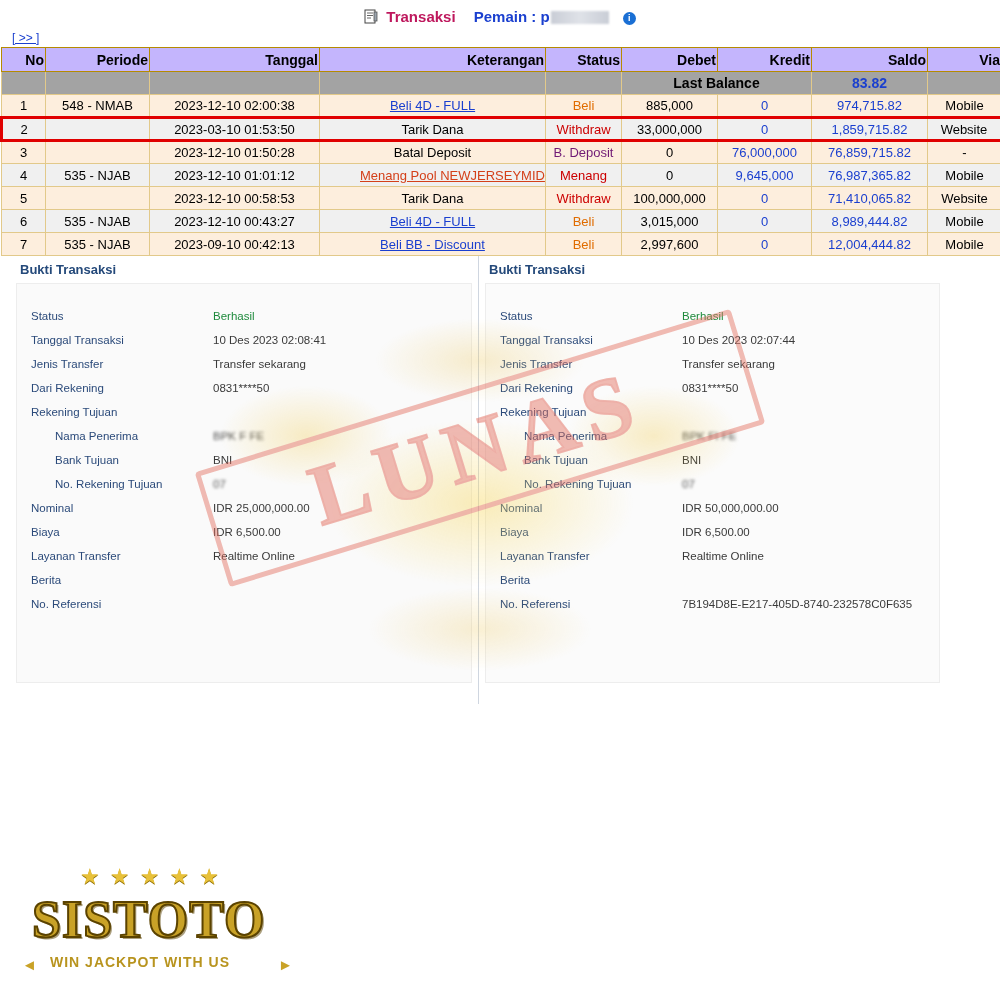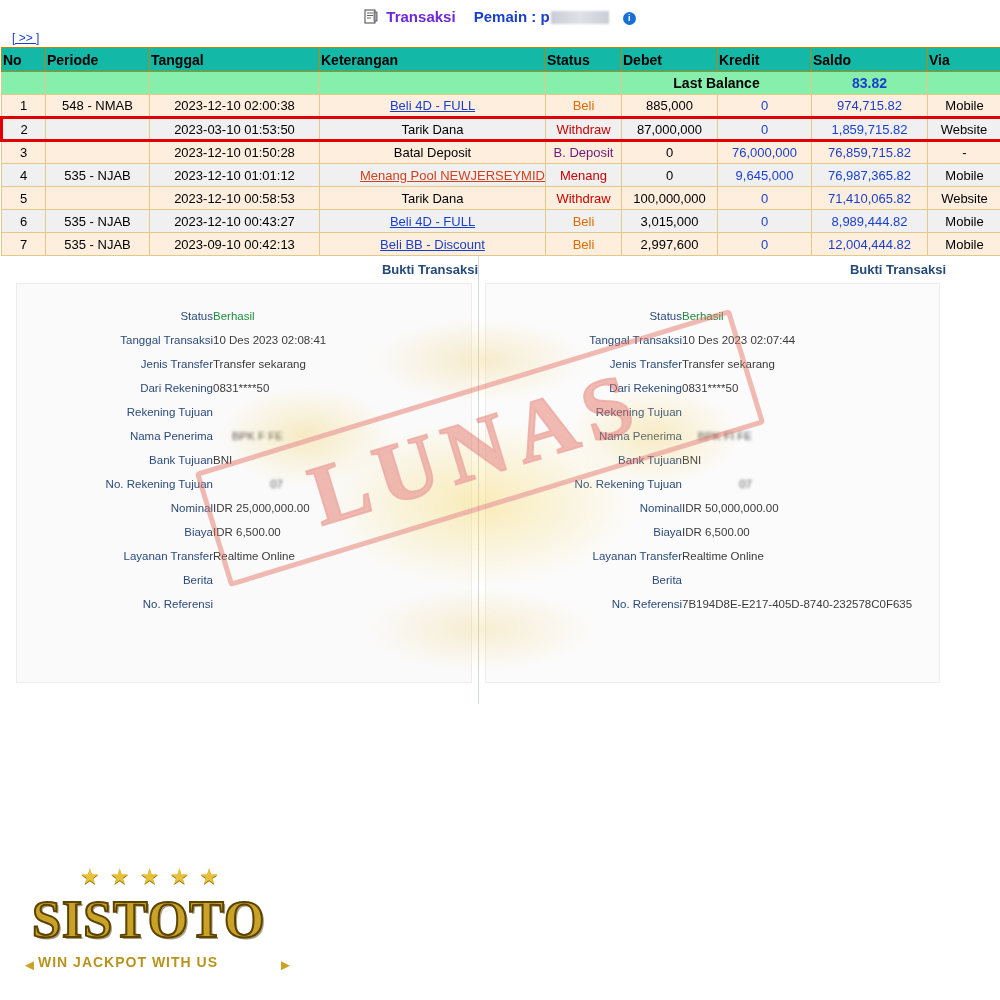--- a/index.html
+++ b/index.html
@@ -24,21 +24,21 @@
     font-weight: bold;
     color: #1a3fcf;
     height: 28px;
     white-space: nowrap;
   }
   .page-header .doc-icon {
     display: inline-block;
     vertical-align: -2px;
     margin-right: 4px;
   }
-  .page-header .ttl { color: #6d28d9; margin-top: 34px; }
+  .page-header .ttl { color: #be185d; margin-top: 34px; }
   .page-header .pemain { color: #1a3fcf; margin-left: 14px; }
   .page-header .pname { color: #1a3fcf; }
   .name-blur {
     display: inline-block;
     width: 58px; height: 13px;
     background: linear-gradient(90deg,#c9cdd6,#dfe2e8,#c9cdd6);
     vertical-align: -2px;
     filter: blur(1.2px);
     margin-left: 1px;
   }
@@ -67,40 +67,40 @@
   }
 
   
   table.trx {
     width: 1000px;
     border-collapse: collapse;
     font-size: 13px;
     table-layout: fixed;
   }
   table.trx th {
-    background: #14b8a6;
+    background: #c4b5fd;
     border: 1px solid #b58b00;
     color: #000;
     font-weight: bold;
     height: 24px;
     font-size: 14px;
-    text-align: left;
+    text-align: right;
   }
   table.trx td {
     border: 1px solid #e2c98a;
     height: 23px;
     padding: 0 4px;
     text-align: center;
     white-space: nowrap;
     overflow: hidden;
   }
   tr.row-odd td  { background: #fdeedd; }
   tr.row-even td { background: #f0f0f0; }
   tr.lastbal td {
-    background: #86efac;
+    background: #a3a3a3;
     font-weight: bold;
     font-size: 14px;
   }
   tr.lastbal td.lb-label { text-align: center; }
   tr.lastbal td.lb-val { color: #1a3fcf; }
   .c-no     { width: 44px; }
   .c-per    { width: 104px; }
   .c-tgl    { width: 170px; }
   .c-ket    { width: 226px; }
   .c-sts    { width: 76px; }
@@ -125,21 +125,20 @@
     border-bottom: 3px solid #e00000;
   }
   tr.hl td.hl-first { border-left: 3px solid #e00000; }
   tr.hl td.hl-last  { border-right: 3px solid #e00000; }
 
   
   .receipts {
     position: relative;
     width: 1000px;
     height: 455px;
-    text-align: right;
   }
   .receipt {
     position: absolute;
     top: 0;
     width: 468px;
     height: 448px;
   }
   .receipt.left  { left: 10px; }
   .receipt.right { left: 478px; border-left: 1px solid #cfd6e0; }
   .receipt-title {
@@ -238,21 +237,21 @@
     font-family: "Liberation Serif", serif;
     font-size: 52px;
     font-weight: bold;
     letter-spacing: 1px;
     color: #c9a227;
     -webkit-text-stroke: 2px #5b4300;
     text-shadow: 2px 2px 0 rgba(90,66,0,0.5);
   }
   .logo .tag {
     position: absolute;
-    left: 18px; top: 94px;
+    left: 30px; top: 94px;
     font-size: 14px;
     font-weight: bold;
     letter-spacing: 1px;
     color: #b8941f;
   }
   .logo .arrow-l, .logo .arrow-r {
     position: absolute;
     top: 96px;
     color: #c9a227;
     font-size: 15px;
@@ -329,21 +328,21 @@
           <td class="num v-blue">0</td>
           <td class="num v-blue">974,715.82</td>
           <td>Mobile</td>
         </tr>
         <tr class="row-even hl">
           <td class="hl-first">2</td>
           <td></td>
           <td>2023-03-10 01:53:50</td>
           <td>Tarik Dana</td>
           <td class="st-withdraw">Withdraw</td>
-          <td class="num v-black">87,000,000</td>
+          <td class="num v-black">33,000,000</td>
           <td class="num v-blue">0</td>
           <td class="num v-blue">1,859,715.82</td>
           <td class="hl-last">Website</td>
         </tr>
         <tr class="row-odd">
           <td>3</td>
           <td></td>
           <td>2023-12-10 01:50:28</td>
           <td>Batal Deposit</td>
           <td class="st-bdeposit">B. Deposit</td>

